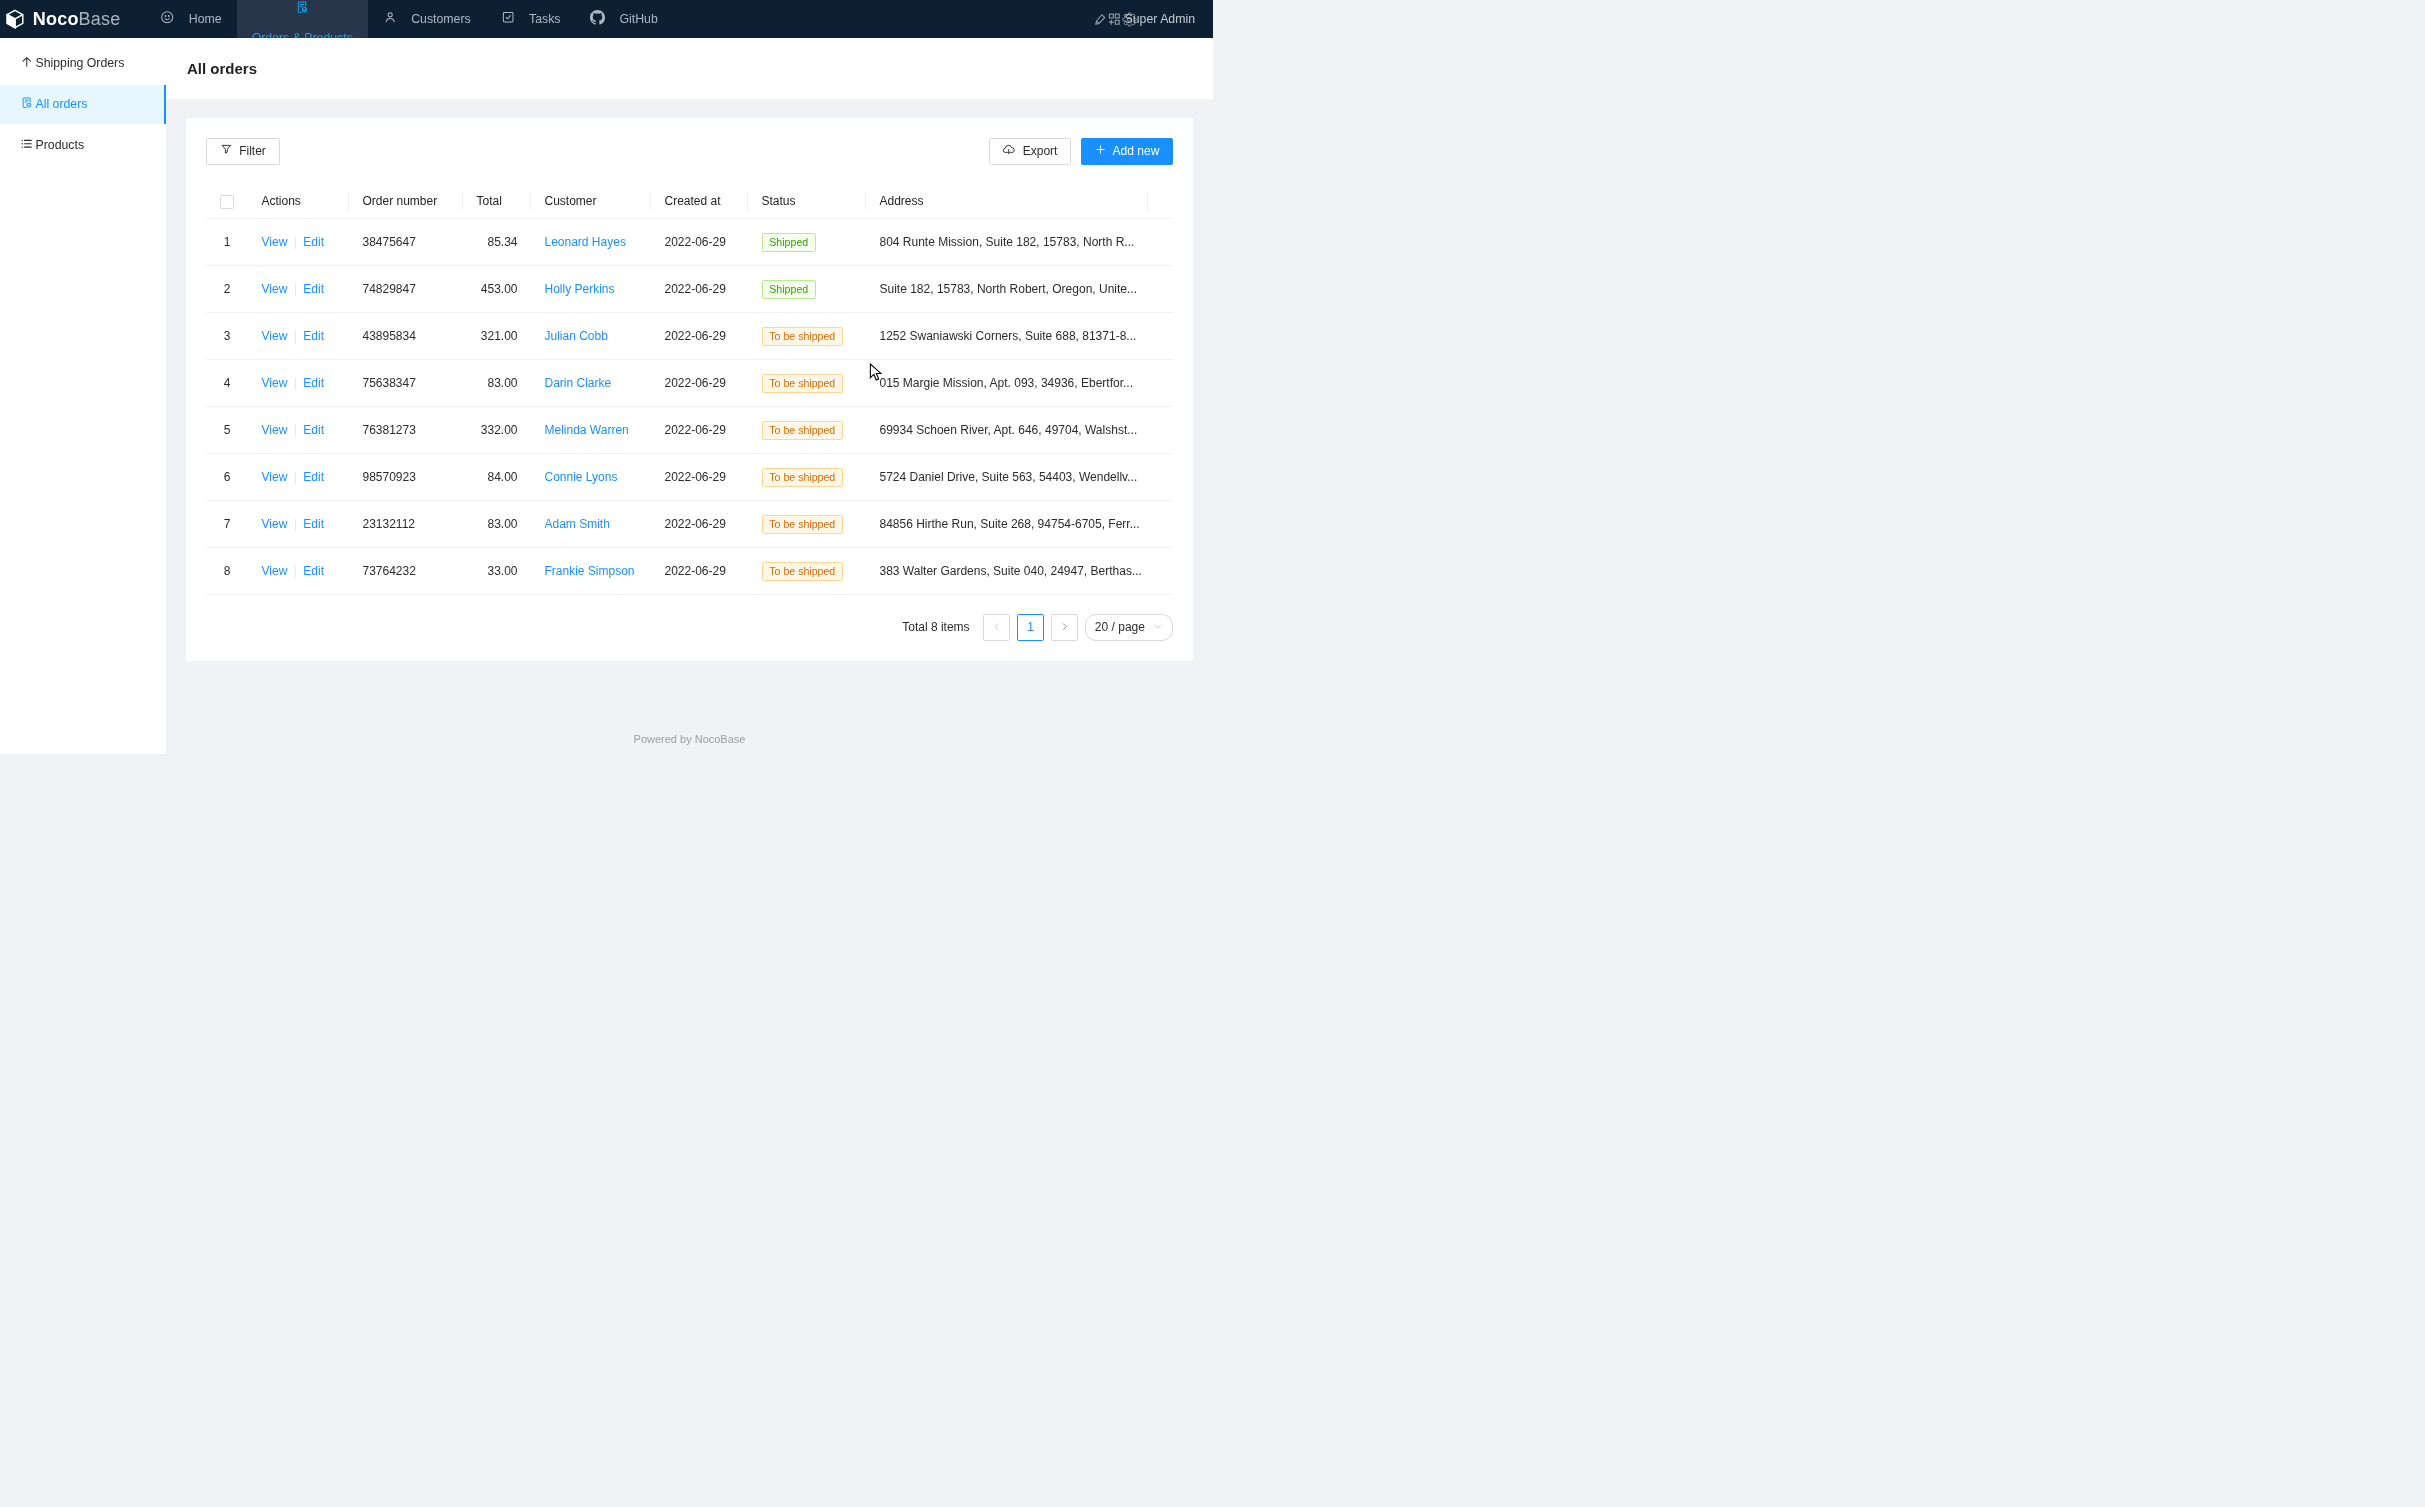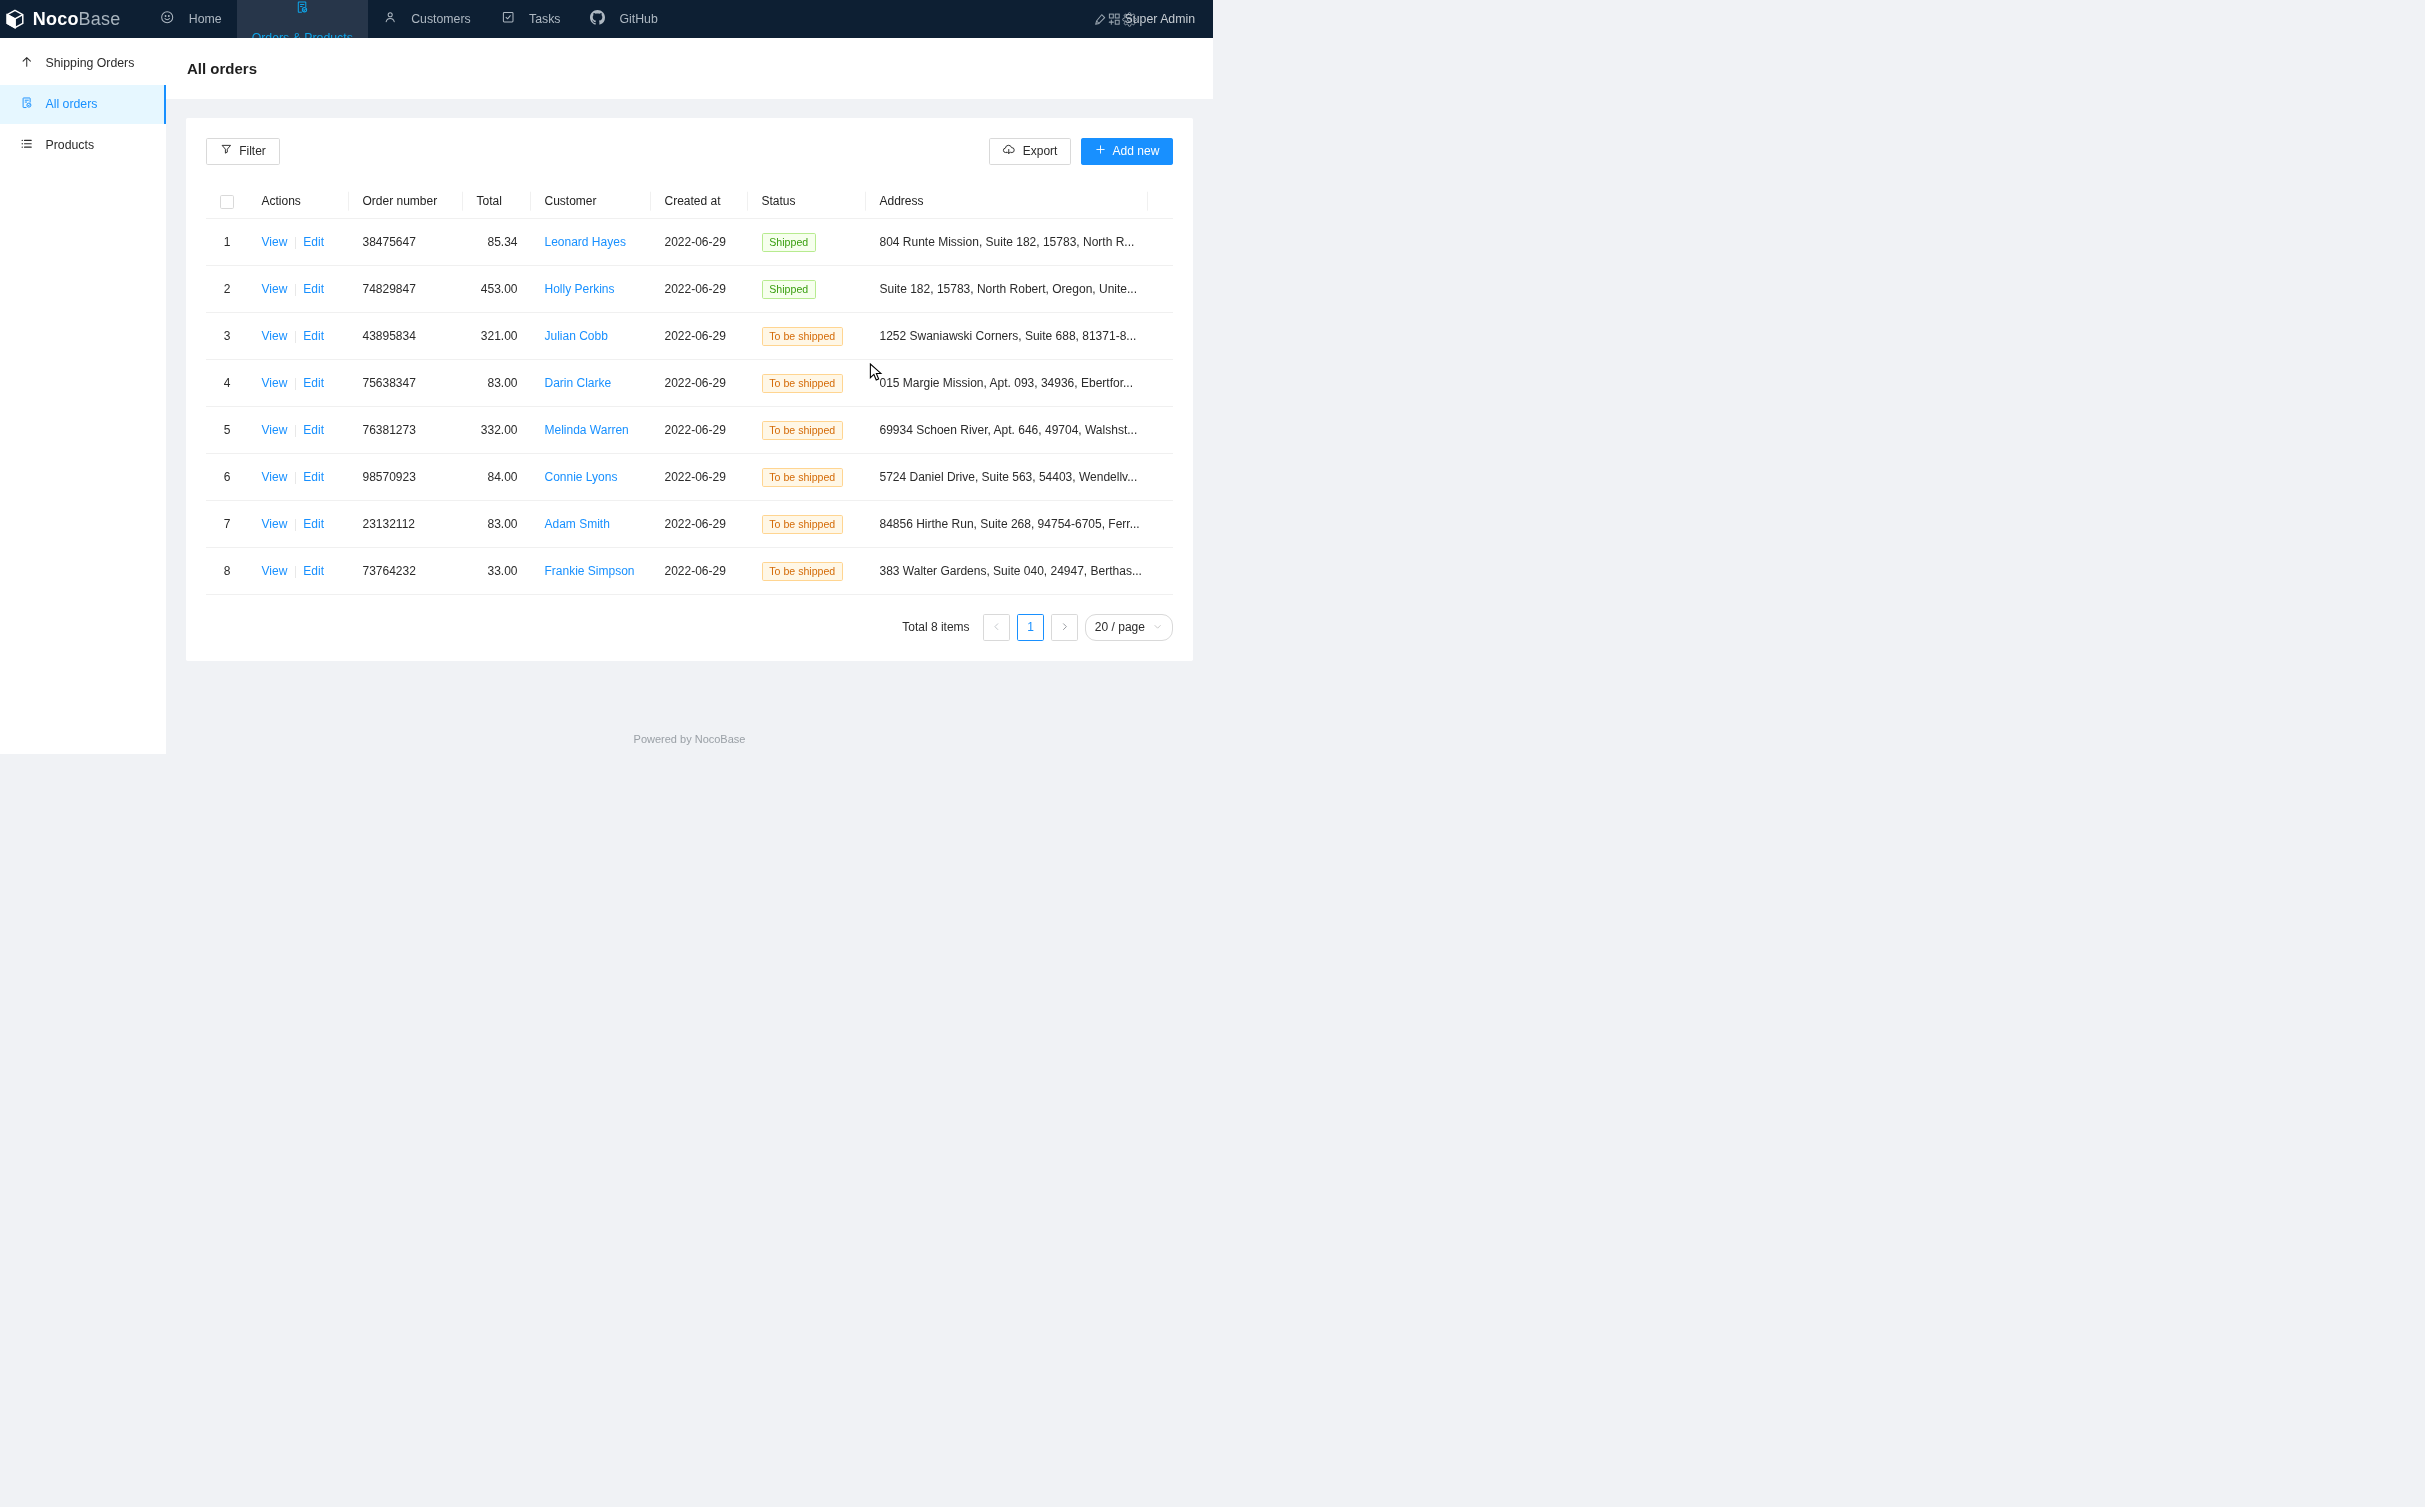--- a/index.html
+++ b/index.html
@@ -18,21 +18,21 @@
   .menu-item { display:flex; align-items:center; gap:14px; padding:0 15px; font-size:12.3px; color:#aeb8c2; cursor:pointer; white-space:nowrap; }
   .menu-item svg { flex:0 0 auto; }
   .menu-item.active { background:#27364a; color:#0ea5e9;flex-direction:column; }
   .nav-right { margin-left:auto; display:flex; align-items:center; padding-right:18px; }
   .nav-icon-btn { display:flex; align-items:center; justify-content:center; color:#9aa6b1; cursor:pointer; }
   .nav-user { color:#c6ccd2; font-size:12.3px; margin-left:-12px; cursor:pointer; white-space:nowrap; }
 
   
   .shell { flex:1; display:flex; min-height:0; }
   .sidebar { width:166px; flex:0 0 166px; background:#ffffff; padding-top:4.2px; }
-  .side-item { position:relative; height:39px; margin:1.7px 0; display:flex; align-items:center; gap:12px; padding-left:20px; font-size:12.3px; color:#2b2b2b; cursor:pointer; }
+  .side-item { position:relative; height:39px; margin:1.7px 0; display:flex; align-items:center; gap:2px; padding-left:20px; font-size:12.3px; color:#2b2b2b; cursor:pointer; }
   .side-item svg { flex:0 0 auto; }
   .side-item.active { background:#e6f7ff; color:#1890ff; }
   .side-item.active .active-bar { position:absolute; right:0; top:0; width:2.5px; height:100%; background:#1890ff; }
 
   .main { flex:1; display:flex; flex-direction:column; min-width:0; }
   .page-header { height:61px; flex:0 0 61px; background:#ffffff; display:flex; align-items:center; padding-left:21px; }
   .page-title { font-size:15px; font-weight:600; color:#1f1f1f; }
   .content { flex:1; background:#f0f2f5; padding:0 20px; display:flex; flex-direction:column; min-height:0; }
 
   

